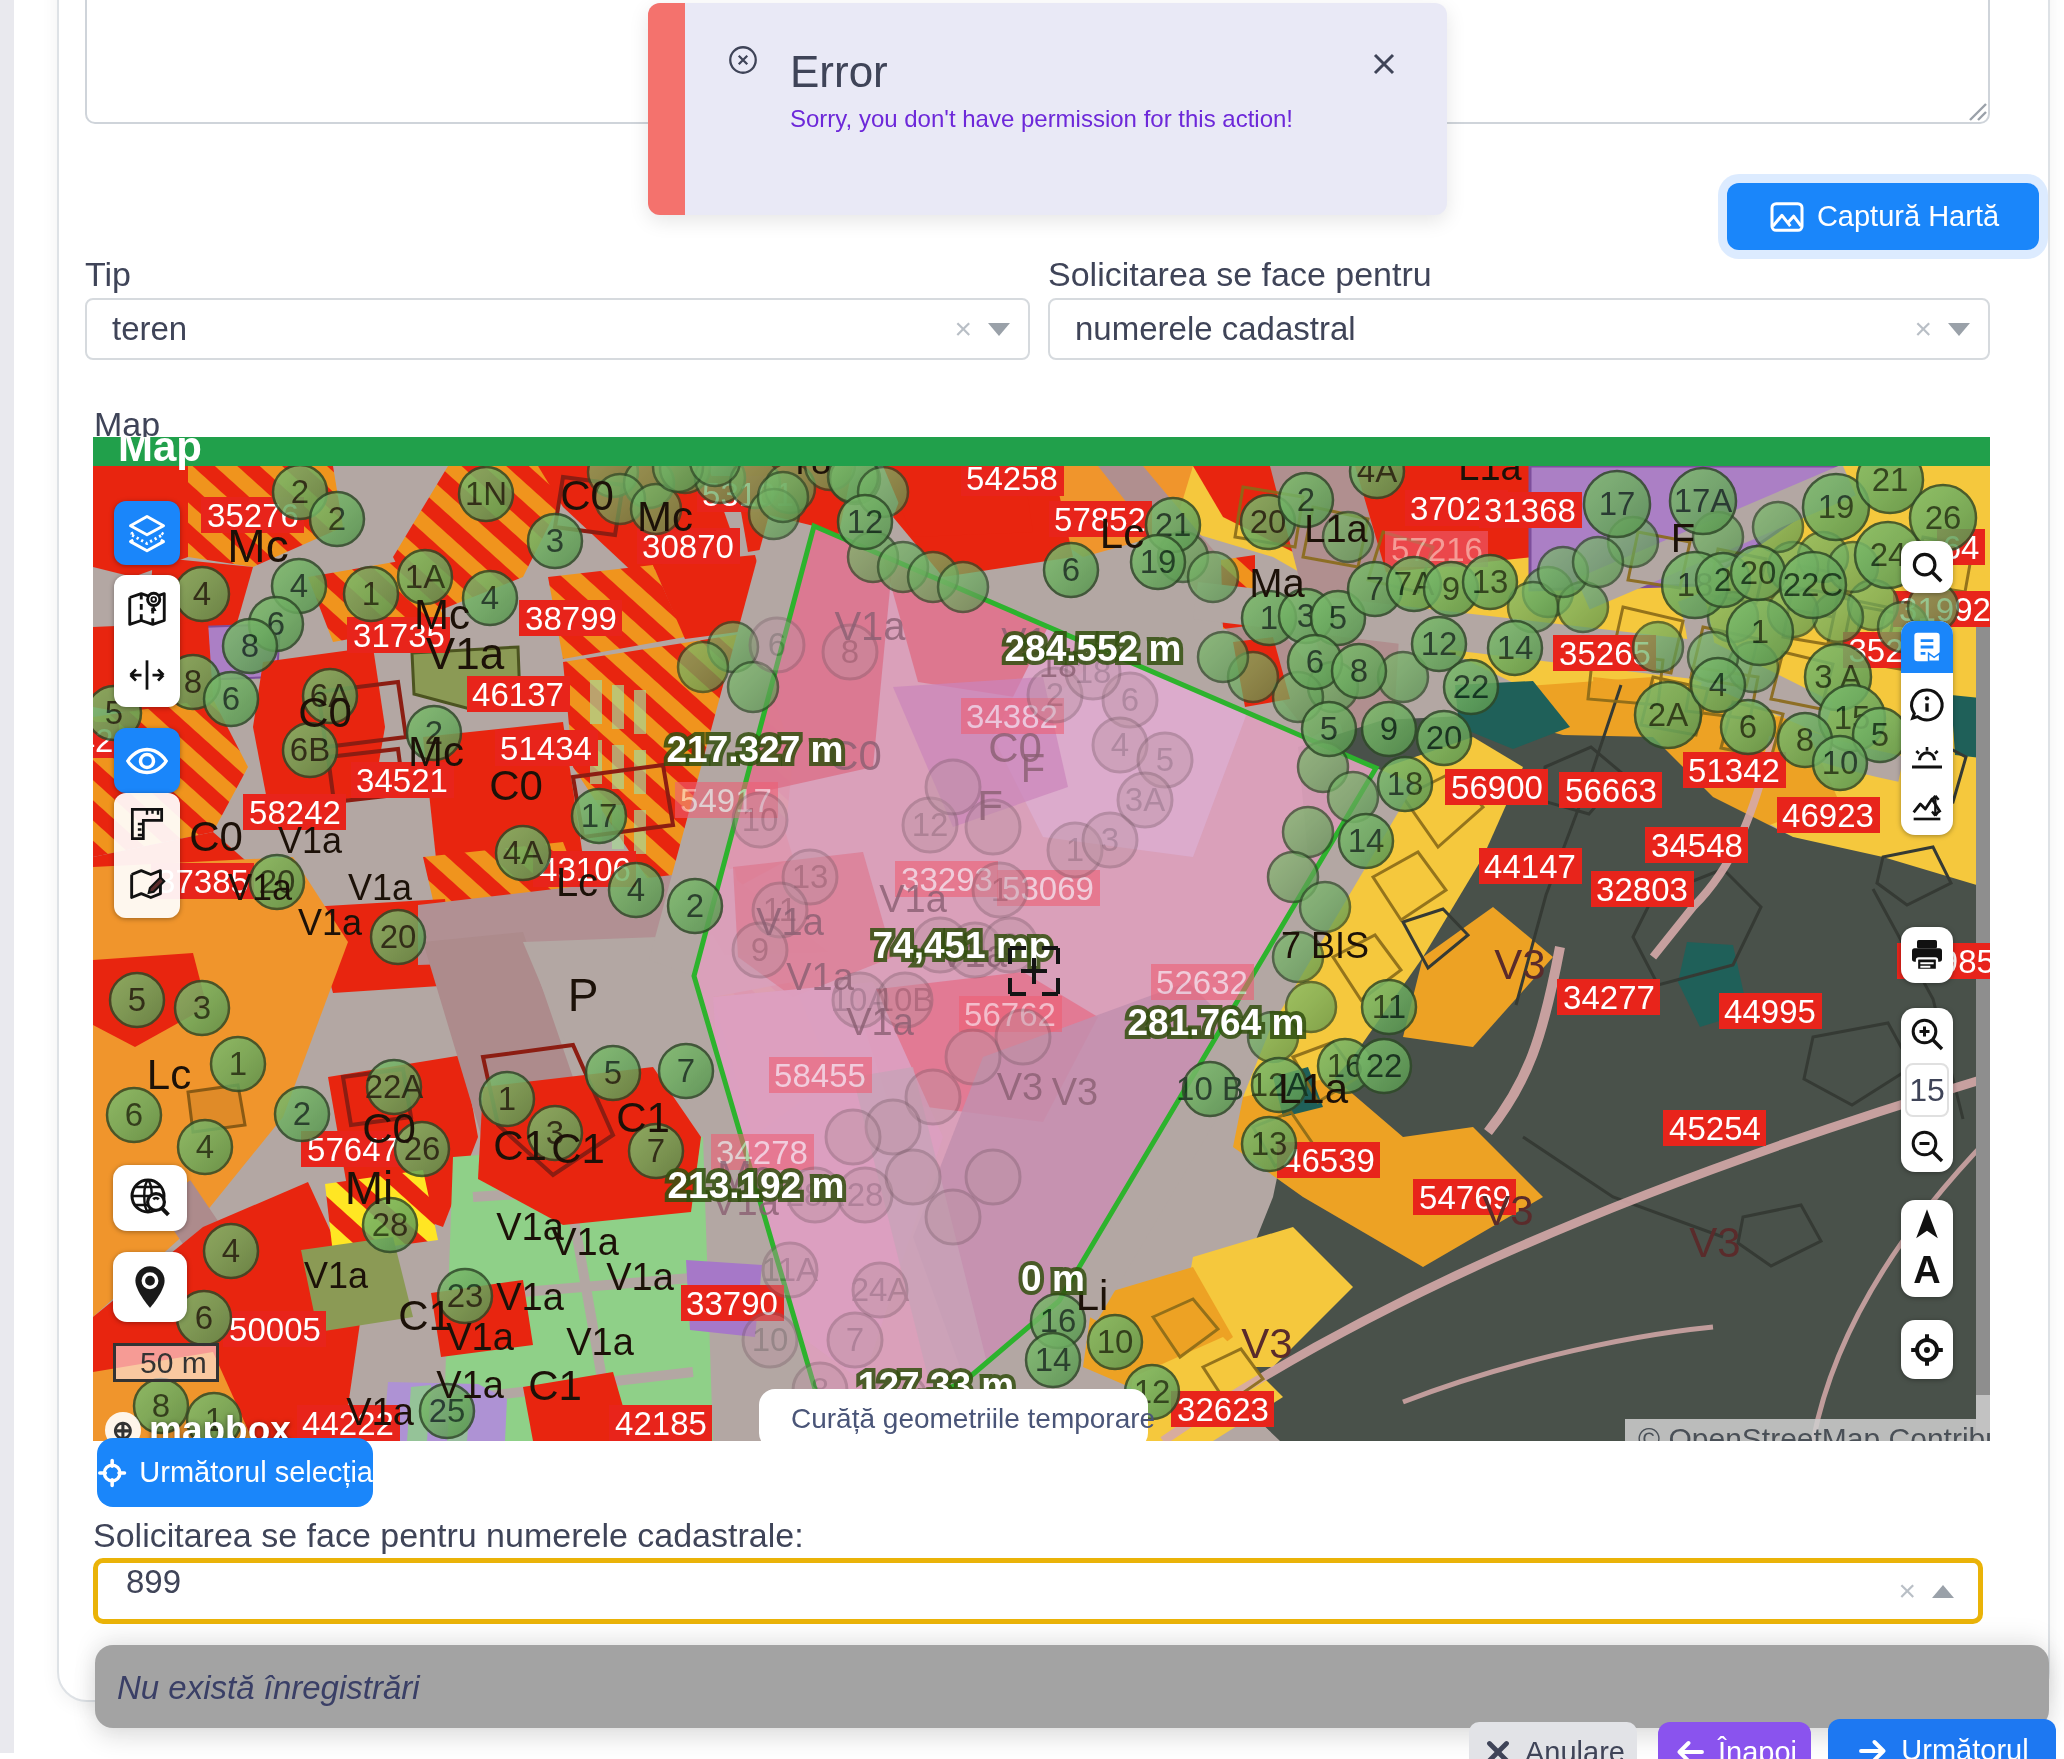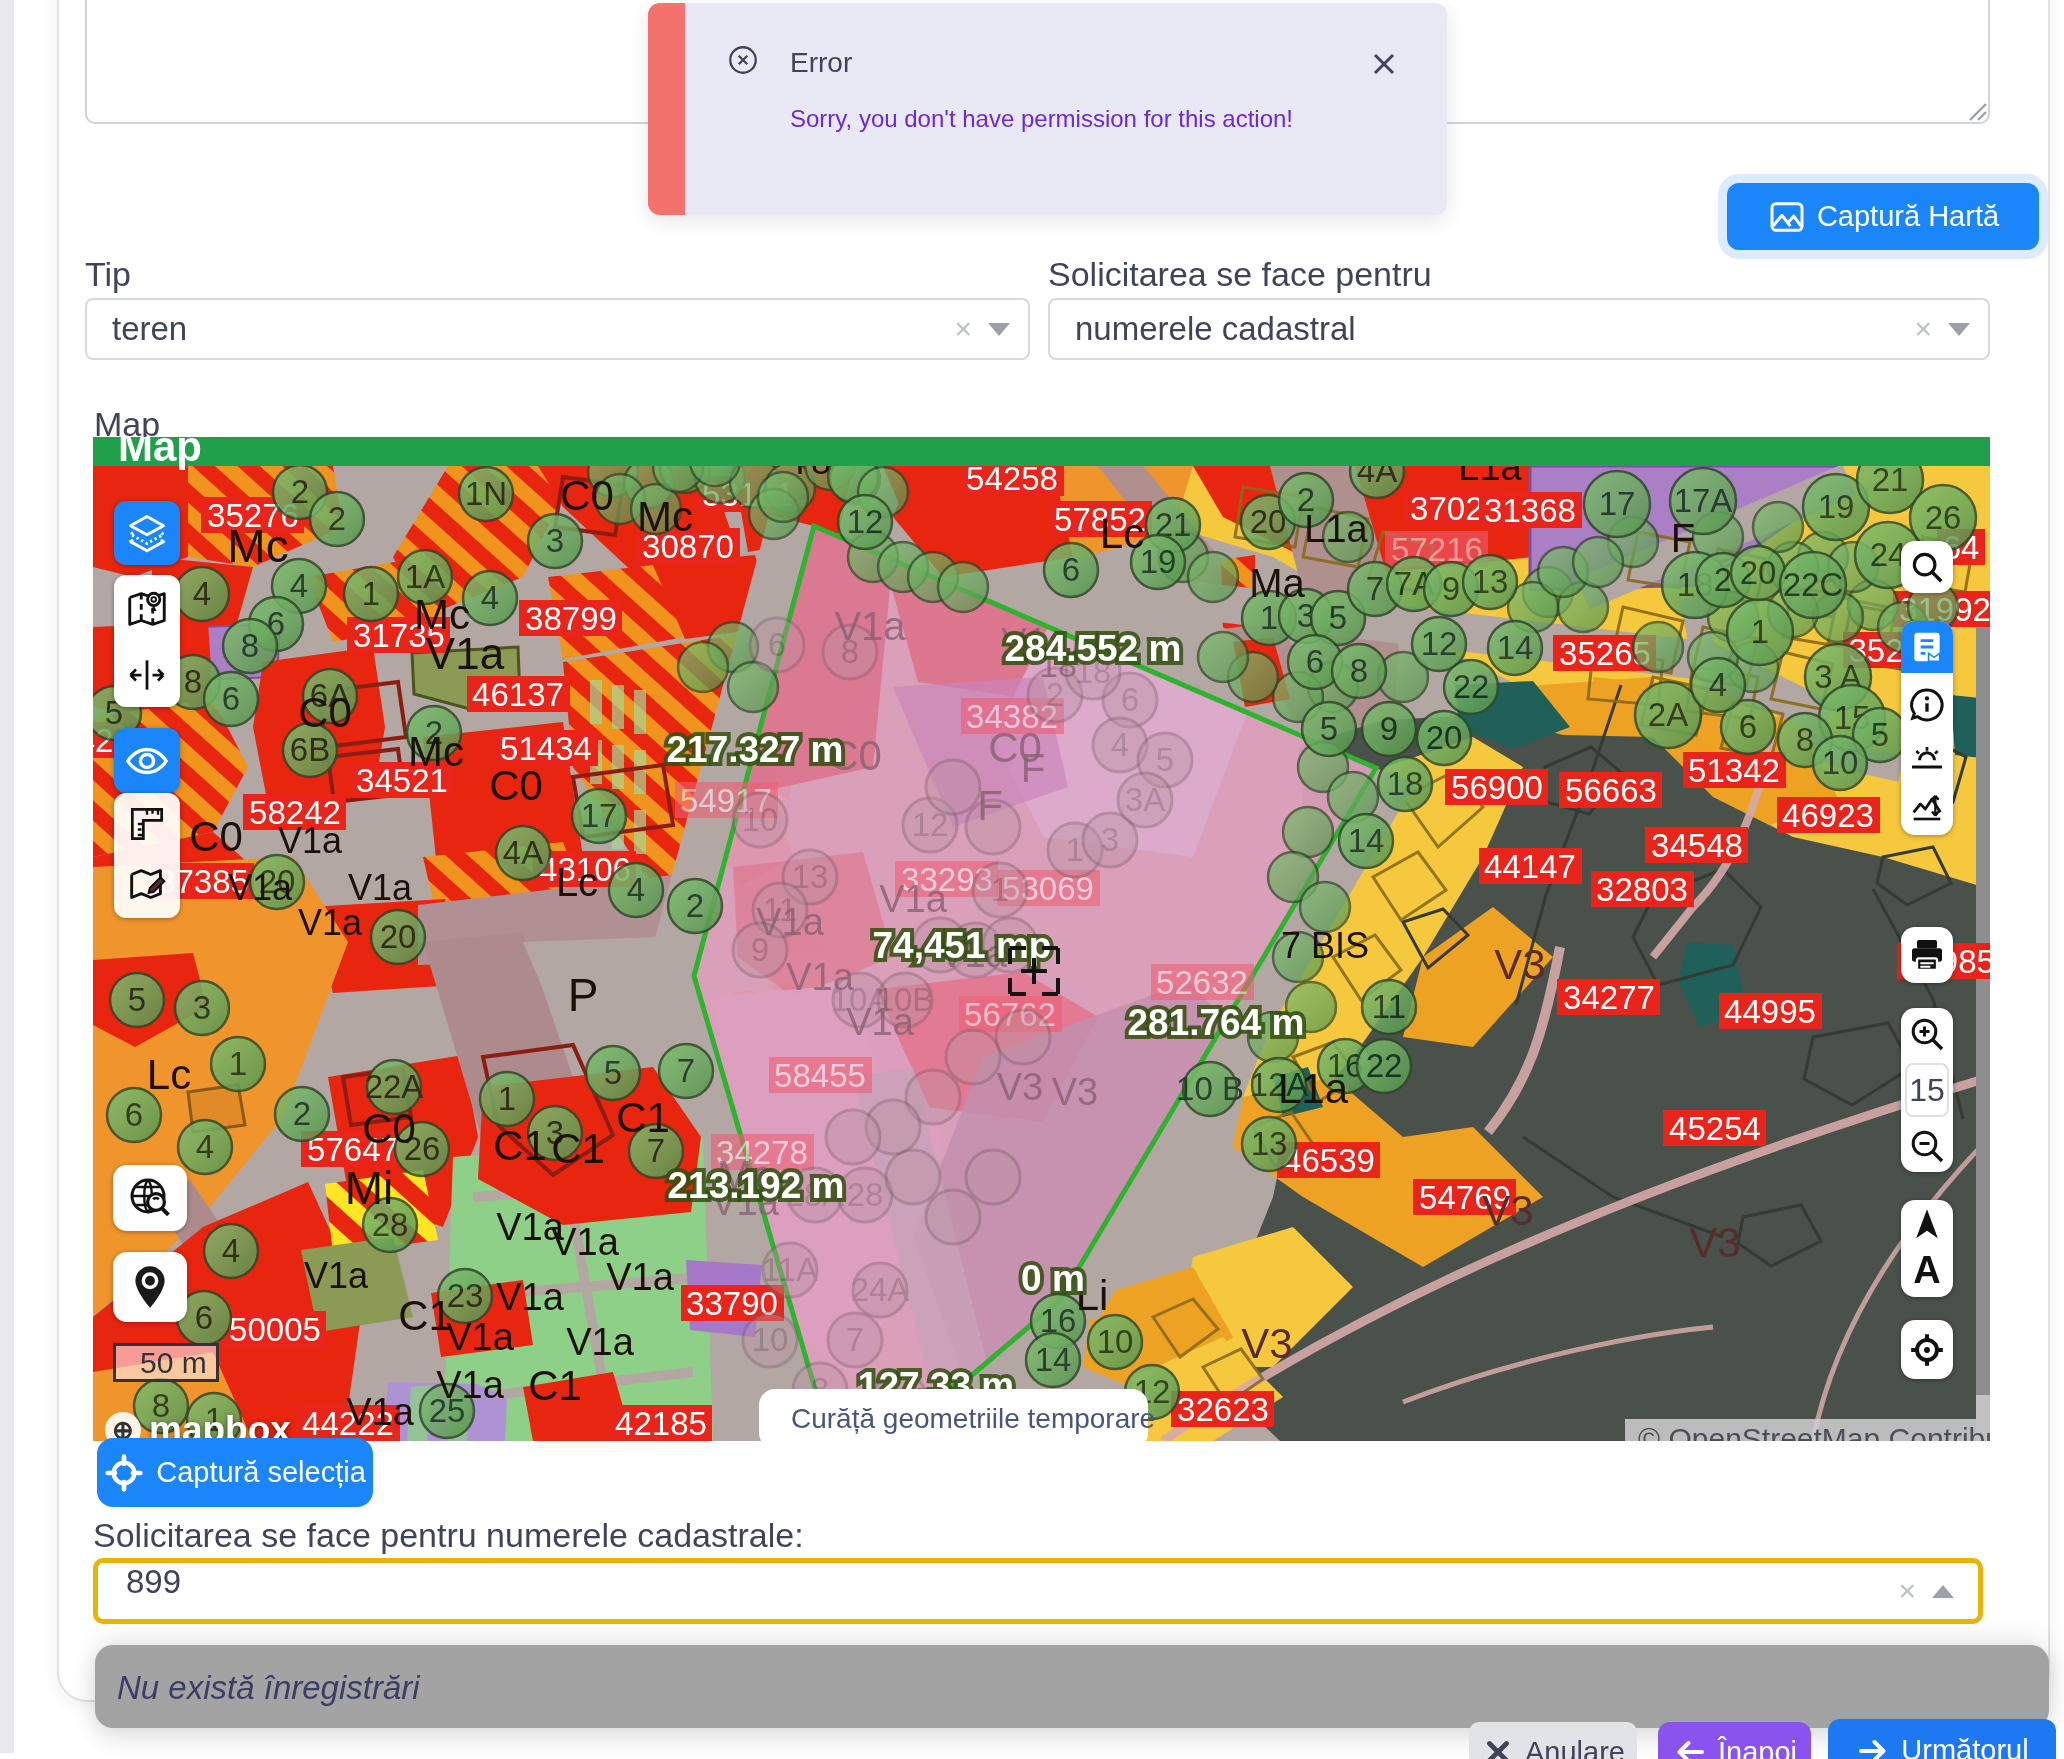--- a/index.html
+++ b/index.html
@@ -18,21 +18,21 @@
 <svg class="abs" style="left:1962px;top:96px" width="26" height="26">
       <path d="M24 8 8 24M24 16l-8 8" stroke="#9aa1a9" stroke-width="2.4"></path>
     </svg>
 
 <div class="abs" style="left:648px;top:3px;width:799px;height:212px;background:#e9e9f6;border-radius:12px;box-shadow:0 6px 20px rgba(0,0,0,.10)">
  <div class="abs" style="left:0;top:0;width:37px;height:212px;background:#f4726d;border-radius:12px 0 0 12px"></div>
  <div class="abs" style="left:78px;top:40px"><svg width="34" height="34" viewBox="0 0 24 24" fill="none">
           <circle cx="12" cy="12" r="9" stroke="#3f4458" stroke-width="1.6"></circle>
           <path d="m9 9 6 6m0-6-6 6" stroke="#3f4458" stroke-width="1.6"></path>
         </svg></div>
- <div class="abs" style="left:142px;top:44px;font-size:28px;color:#3f4458">Error</div>
+ <div class="abs" style="left:142px;top:44px;font-size:44px;color:#3f4458">Error</div>
  <div class="abs" style="left:718px;top:43px"><svg width="36" height="36" viewBox="0 0 24 24" fill="none">
           <path d="m6 6 12 12M18 6 6 18" stroke="#3f4458" stroke-width="2"></path>
         </svg></div>
  <div class="abs" style="left:142px;top:96px;width:600px;font-size:24px;line-height:39px;color:#6d28d9">Sorry, you don't have permission for this action!</div>
 </div>
 
 <div class="abs btnblue" style="left:1727px;top:183px;width:312px;height:67px;font-size:29px;white-space:nowrap;gap:10px;box-shadow:0 0 0 9px rgba(140,190,255,.30)">
       <svg width="40" height="40" viewBox="0 0 24 24" fill="none">
         <rect x="3" y="4" width="18" height="16" rx="2.5" stroke="#fff" stroke-width="1.8"></rect>
         <path d="M3.5 17.5 9 11l5 6.5" stroke="#fff" stroke-width="1.8" stroke-linejoin="round"></path>
@@ -1323,21 +1323,21 @@
         </svg>
         <span style="font-size:28px;color:#4a5578">Curăță geometriile temporare</span>
       </div>
 </div>
 
 <div class="abs btnblue" style="left:97px;top:1438px;width:276px;height:69px;font-size:29px;white-space:nowrap;gap:12px;border-radius:16px">
       <svg width="40" height="40" viewBox="0 0 24 24" fill="none">
         <circle cx="12" cy="12" r="6.2" stroke="#fff" stroke-width="2.6"></circle>
         <path d="M12 2.2v4.4M12 17.4v4.4M2.2 12h4.4M17.4 12h4.4" stroke="#fff" stroke-width="2.8" stroke-linecap="round"></path>
       </svg>
-      <span>Captură selecția</span>
+      <span>Următorul selecția</span>
     </div>
 <div class="abs" style="left:93px;top:1516px;font-size:34px">Solicitarea se face pentru numerele cadastrale:</div>
 <div class="abs" style="left:93px;top:1558px;width:1890px;height:66px;border:5px solid #eab308;border-radius:10px;background:#fff;display:flex;font-size:33px;color:#3f4458">
       <span style="margin-left:28px">899</span>
  <span class="selic" style="right:24px">
         <span class="xgr">×</span>
         <span class="caret" style="border-top:none;border-bottom:13px solid #9aa1a9"></span>
       </span>
     </div>
 <div class="abs" style="left:95px;top:1645px;width:1954px;height:83px;background:#a3a3a3;border-radius:18px;box-shadow:0 -8px 24px rgba(0,0,0,.08),0 10px 24px rgba(0,0,0,.12)">

